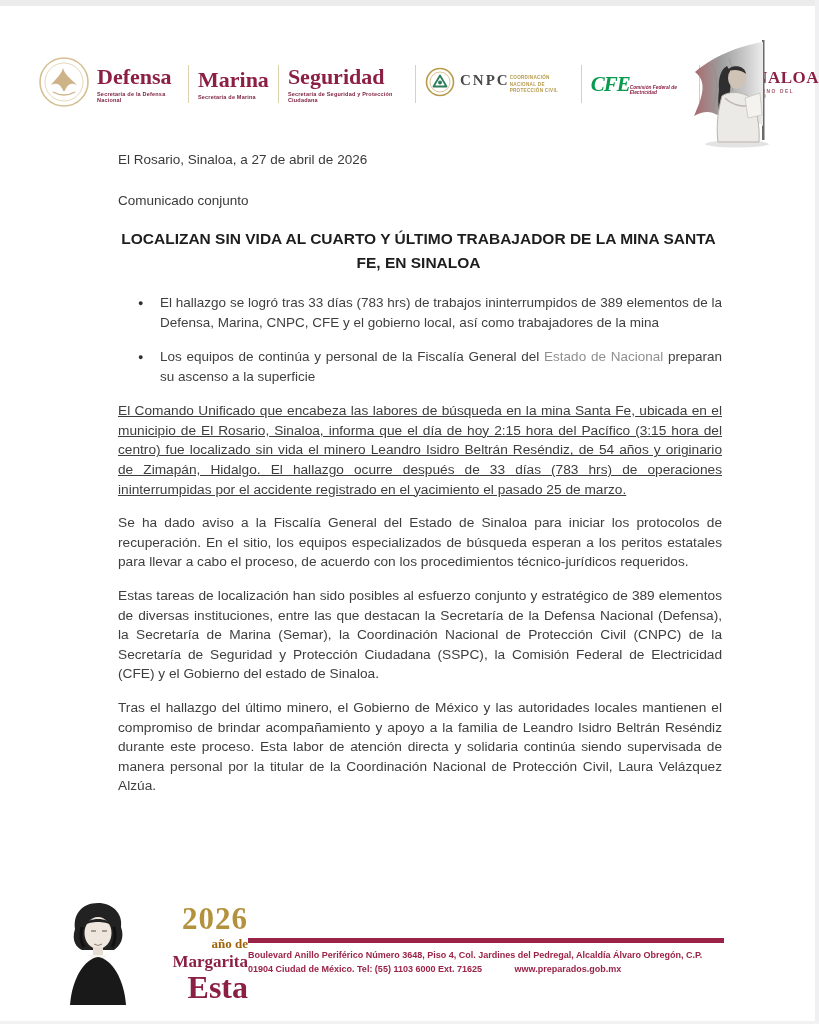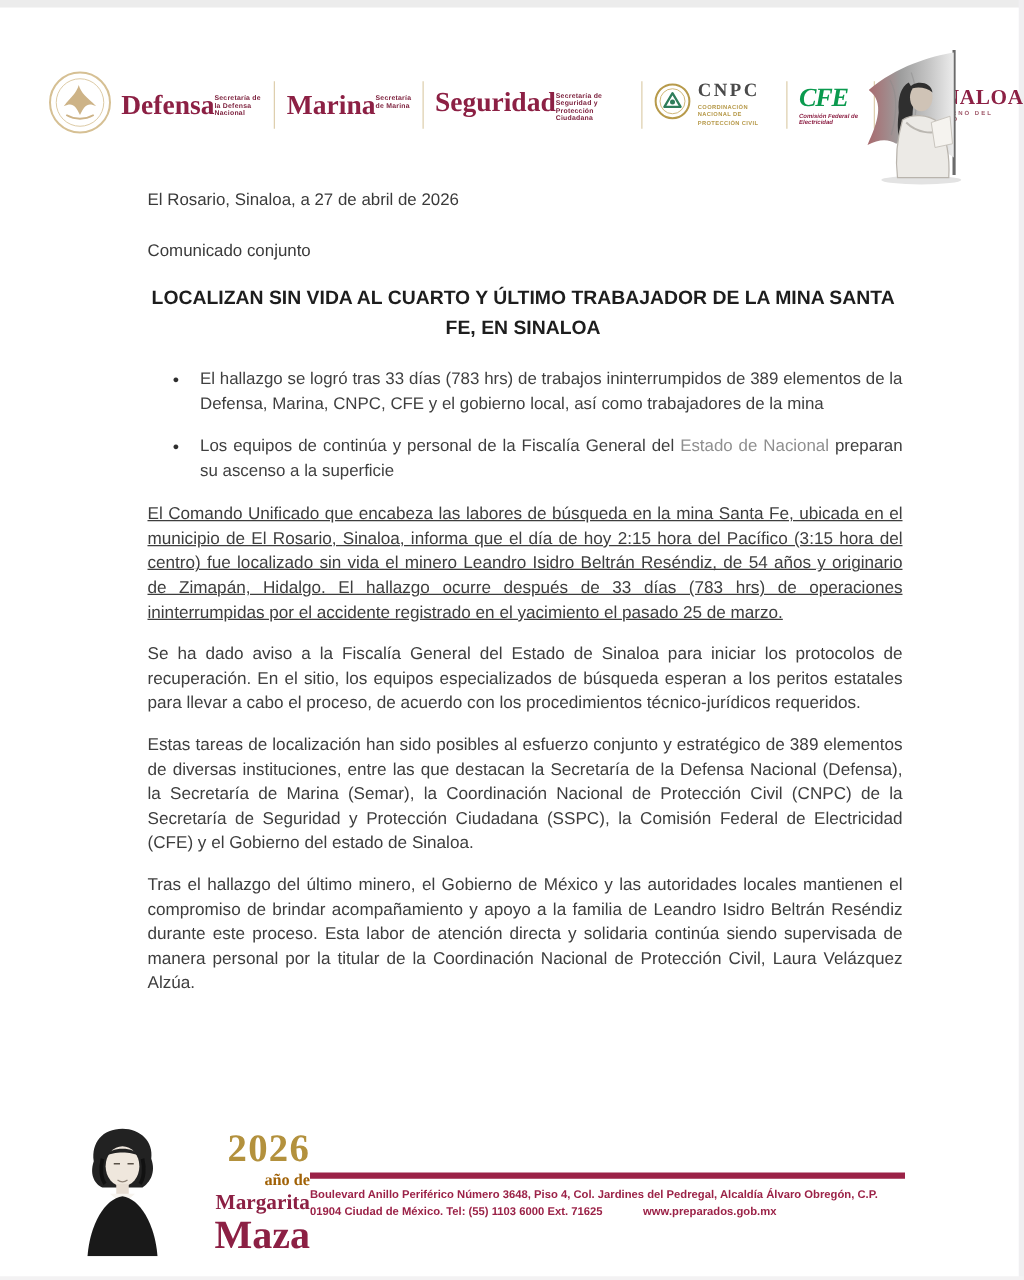--- a/index.html
+++ b/index.html
@@ -11,41 +11,41 @@
   }
   .edge-top    { position:absolute; top:0; left:0; right:0; height:6px; background:#ececec; }
   .edge-right  { position:absolute; top:0; right:0; bottom:0; width:4px; background:#f0eff1; }
   .edge-bottom { position:absolute; bottom:0; left:0; right:0; height:3px; background:#f3f2f3; }
 
   
   .header-row {
     position:absolute; top:54px; left:38px; height:60px;
     display:flex; align-items:center;
   }
-  .gob-logo { display:flex; flex-direction:row; justify-content:center; }
+  .gob-logo { display:flex; flex-direction:column; justify-content:center; }
   .gob-name {
     font-family:"Liberation Serif", serif; font-weight:bold;
     color:#8c2044; font-size:22px; line-height:1;
   }
   .gob-sub {
     font-size:5.5px; font-weight:bold; color:#7a1c39; margin-top:3px; letter-spacing:.2px;
   }
   .logo-divider { width:1px; height:38px; background:#decfae; margin:0 9px; flex-shrink:0; }
   .seal { flex-shrink:0; }
   .cnpc-block { display:flex; align-items:center; gap:5px; }
-  .cnpc-text { display:flex; flex-direction:column; }
+  .cnpc-text { display:flex; }
   .cnpc-name {
     font-family:"Liberation Serif", serif; font-size:15px; letter-spacing:2px;
     color:#4a4a4a; font-weight:bold; line-height:1;
   }
   .cnpc-sub {
     font-size:4.6px; font-weight:bold; color:#b79a4b; text-transform:uppercase;
     width:62px; margin-top:2px; line-height:1.4; letter-spacing:.3px;
   }
-  .cfe-block { display:flex; flex-direction:column; align-items:flex-start; }
+  .cfe-block { display:flex; flex-direction:row; align-items:flex-end; }
   .cfe-name {
     font-family:"Liberation Serif", serif; font-weight:bold; font-style:italic;
     color:#0a9a4e; font-size:21px; line-height:1; letter-spacing:-1px;
   }
   .cfe-sub { font-size:4.8px; font-weight:bold; font-style:italic; color:#8c2044; margin-top:2px; }
   .sin-block { display:flex; align-items:center; gap:5px; }
   .sin-text { display:flex; flex-direction:column; }
   .sin-name {
     font-family:"Liberation Serif", serif; font-weight:bold; color:#8c2044;
     font-size:17px; line-height:1; letter-spacing:.5px;
@@ -241,21 +241,21 @@
       <path d="M30 58 L40 67 L50 58 Z" fill="#f7f4ef"></path>
       <path d="M12 108 C14 82 26 62 40 60 C54 62 66 82 68 108 Z" fill="#191919"></path>
       <path d="M24 30 C22 38 23 46 26 50 M56 30 C58 38 57 46 54 50" stroke="#111" stroke-width="3" fill="none"></path>
     </svg>
   </span>
 
   <div class="maza-block">
     <div class="maza-year">2026</div>
     <div class="maza-anode">año de</div>
     <div class="maza-marg">Margarita</div>
-    <div class="maza-maza">Maza</div>
+    <div class="maza-maza">Esta</div>
   </div>
 
   <div class="footer-right">
     <div class="footer-bar"></div>
     <div class="footer-text">
       <span>Boulevard Anillo Periférico Número 3648, Piso 4, Col. Jardines del Pedregal, Alcaldía Álvaro Obregón, C.P. 01904 Ciudad de México. Tel: (55) 1103 6000  Ext. 71625</span>
       <span class="footer-site">www.preparados.gob.mx</span>
     </div>
   </div>
 </div>

